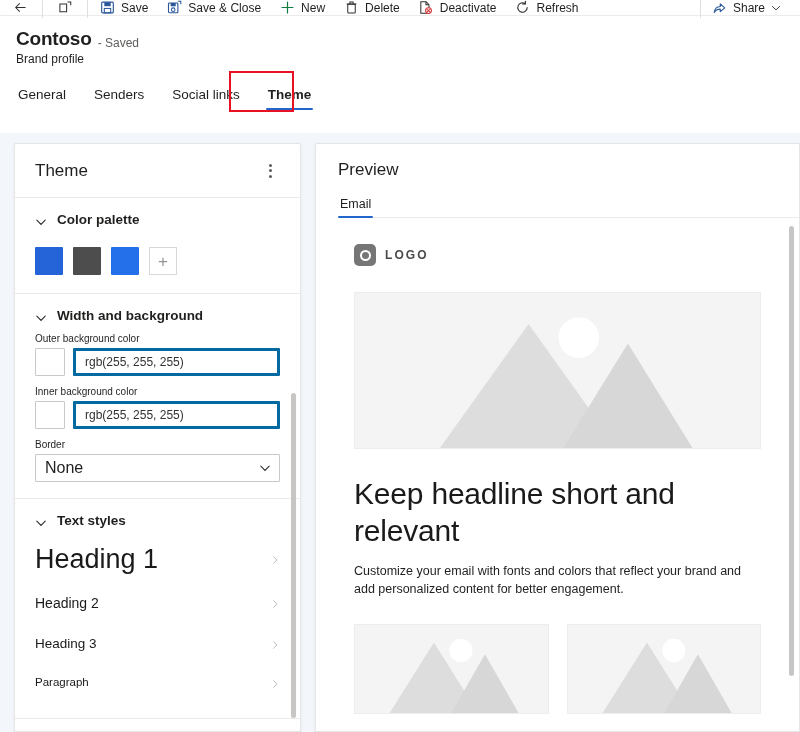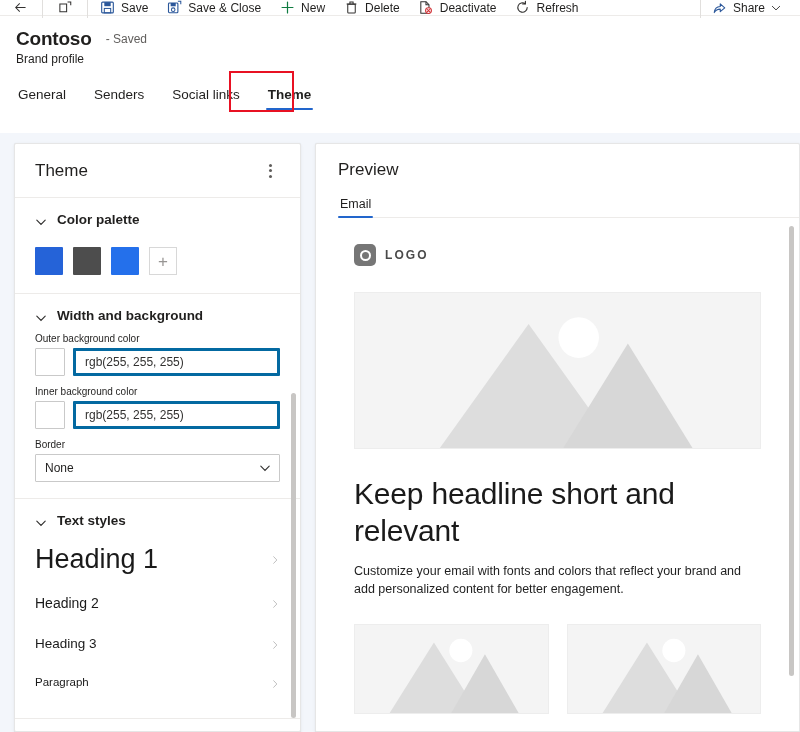--- a/index.html
+++ b/index.html
@@ -28,21 +28,21 @@
     font-size: 12px; color: #201f1e;
     white-space: nowrap; cursor: default;
   }
   .cb-sep { width: 1px; height: 20px; background: #e1dfdd; margin: 0 2px; }
   .cb-icon { display: flex; align-items: center; justify-content: center; width: 16px; height: 16px; flex: none; }
   .cb-spacer { flex: 1 1 auto; }
   #share-group { padding-right: 10px; }
 
   
   #record-header { padding: 12px 16px 0 16px; background: #fff; }
-  #title-row { display: flex; align-items: center; gap: 14px; }
+  #title-row { display: flex; align-items: flex-end; gap: 6px; }
   #record-title { font-size: 19px; font-weight: 600; letter-spacing: -0.2px; color: #201f1e; }
   #record-saved { font-size: 12px; color: #605e5c; }
   #record-subtitle { font-size: 12px; color: #201f1e; margin-top: 2px; }
 
   
   #tab-strip {
     display: flex; align-items: flex-end;
     margin-top: 10px; height: 34px;
     position: relative;
   }
@@ -134,21 +134,21 @@
     flex: 1 1 auto; height: 28px;
     border: 3px solid #0369a1; border-radius: 1px; background: #fff;
     font-size: 12px; color: #323130;
     padding: 0 9px; display: flex; align-items: center;
     font-family: "Liberation Sans", sans-serif;
     cursor: text;
   }
   .select-input {
     height: 28px; width: 100%;
     border: 1px solid #c9c9c9; border-radius: 1px; background: #fff;
-    font-size: 12px; color: #201f1e;
+    font-size: 16px; color: #201f1e;
     padding: 0 8px 0 9px;
     display: flex; align-items: center; justify-content: space-between;
     cursor: default;
   }
 
   
   .style-row {
     display: flex; align-items: center; justify-content: space-between;
     padding: 0 20px; height: 40px; cursor: default;
   }

